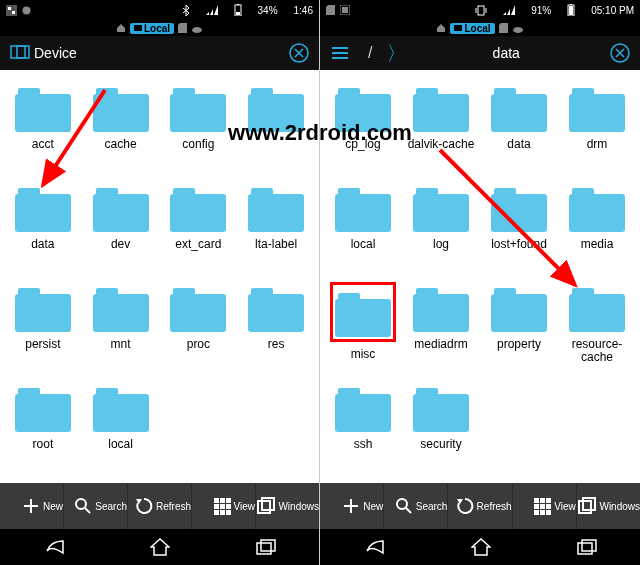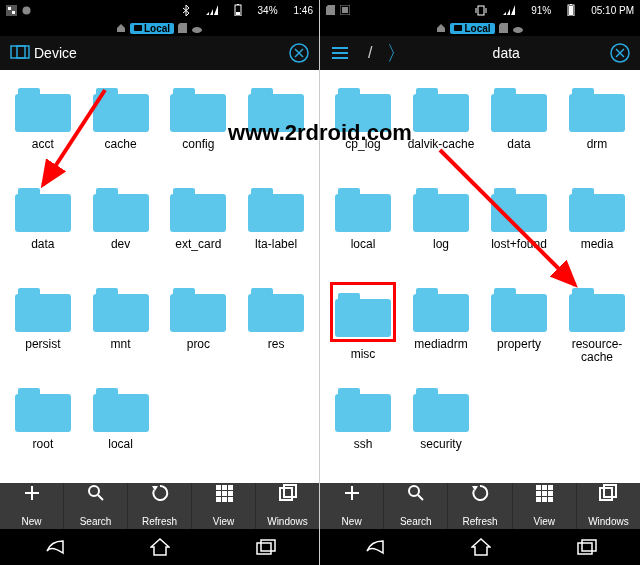--- a/index.html
+++ b/index.html
@@ -24,21 +24,21 @@
   
   .grid{flex:1;display:grid;grid-template-columns:repeat(4,1fr);grid-auto-rows:100px;overflow:hidden;padding:12px 4px;gap:0}
   .cell{display:flex;flex-direction:column;align-items:center;justify-content:flex-start;position:relative}
   .folder{width:56px;height:44px;position:relative;margin-top:6px}
   .folder::before{content:"";position:absolute;top:0;left:3px;width:22px;height:8px;background:#5cc7eb;border-radius:2px 2px 0 0}
   .folder::after{content:"";position:absolute;top:6px;left:0;width:56px;height:38px;background:#5cc7eb;border-radius:3px}
   .label{font-size:12px;color:#000;margin-top:6px;text-align:center;line-height:1.1;max-width:70px;word-break:break-word}
   .highlight{border:3px solid #f00;padding:2px}
   
   .tools{height:46px;background:#3a3a3a;display:flex}
-  .titem{flex:1;display:flex;flex-direction:column;align-items:center;justify-content:flex-start;color:#fff;gap:13px;border-right:1px solid #2a2a2a}
+  .titem{flex:1;display:flex;align-items:center;justify-content:flex-end;color:#fff;gap:2px;border-right:1px solid #2a2a2a}
   .titem:last-child{border-right:none}
   .titem svg{display:block}
   .tlabel{font-size:10px}
   
   .navbar{height:36px;background:#000;display:flex;align-items:center;justify-content:space-around}
   .navbar svg{display:block}
   
   .arrow{position:absolute;z-index:50;pointer-events:none}
   .wm{position:absolute;top:120px;left:0;width:640px;text-align:center;font-size:22px;font-weight:bold;color:#000;z-index:60;pointer-events:none}
 </style>

